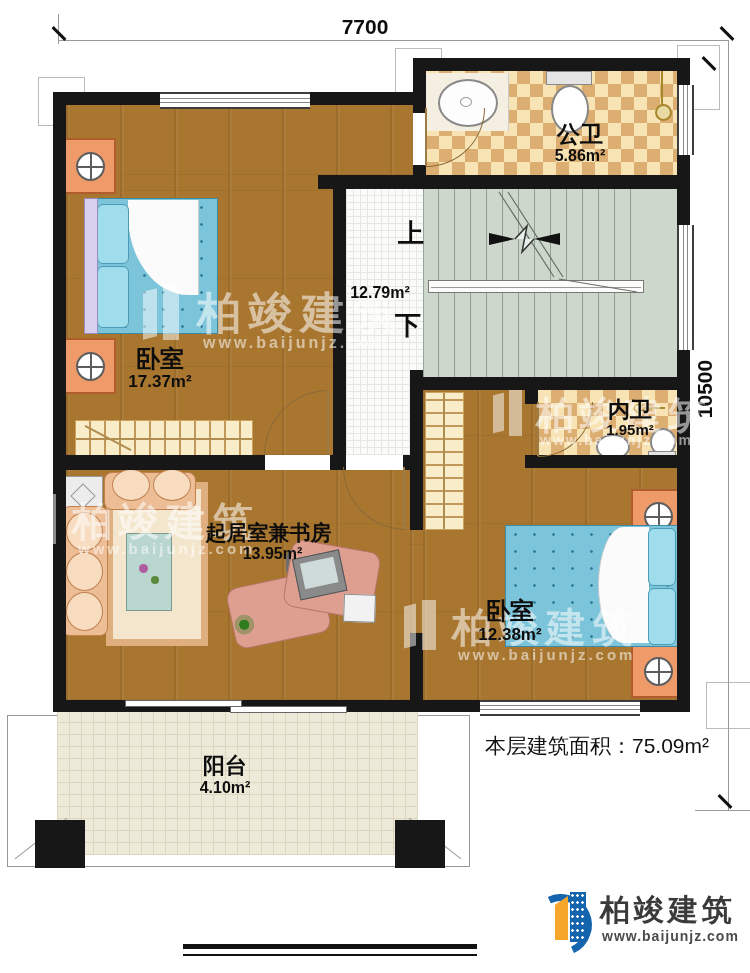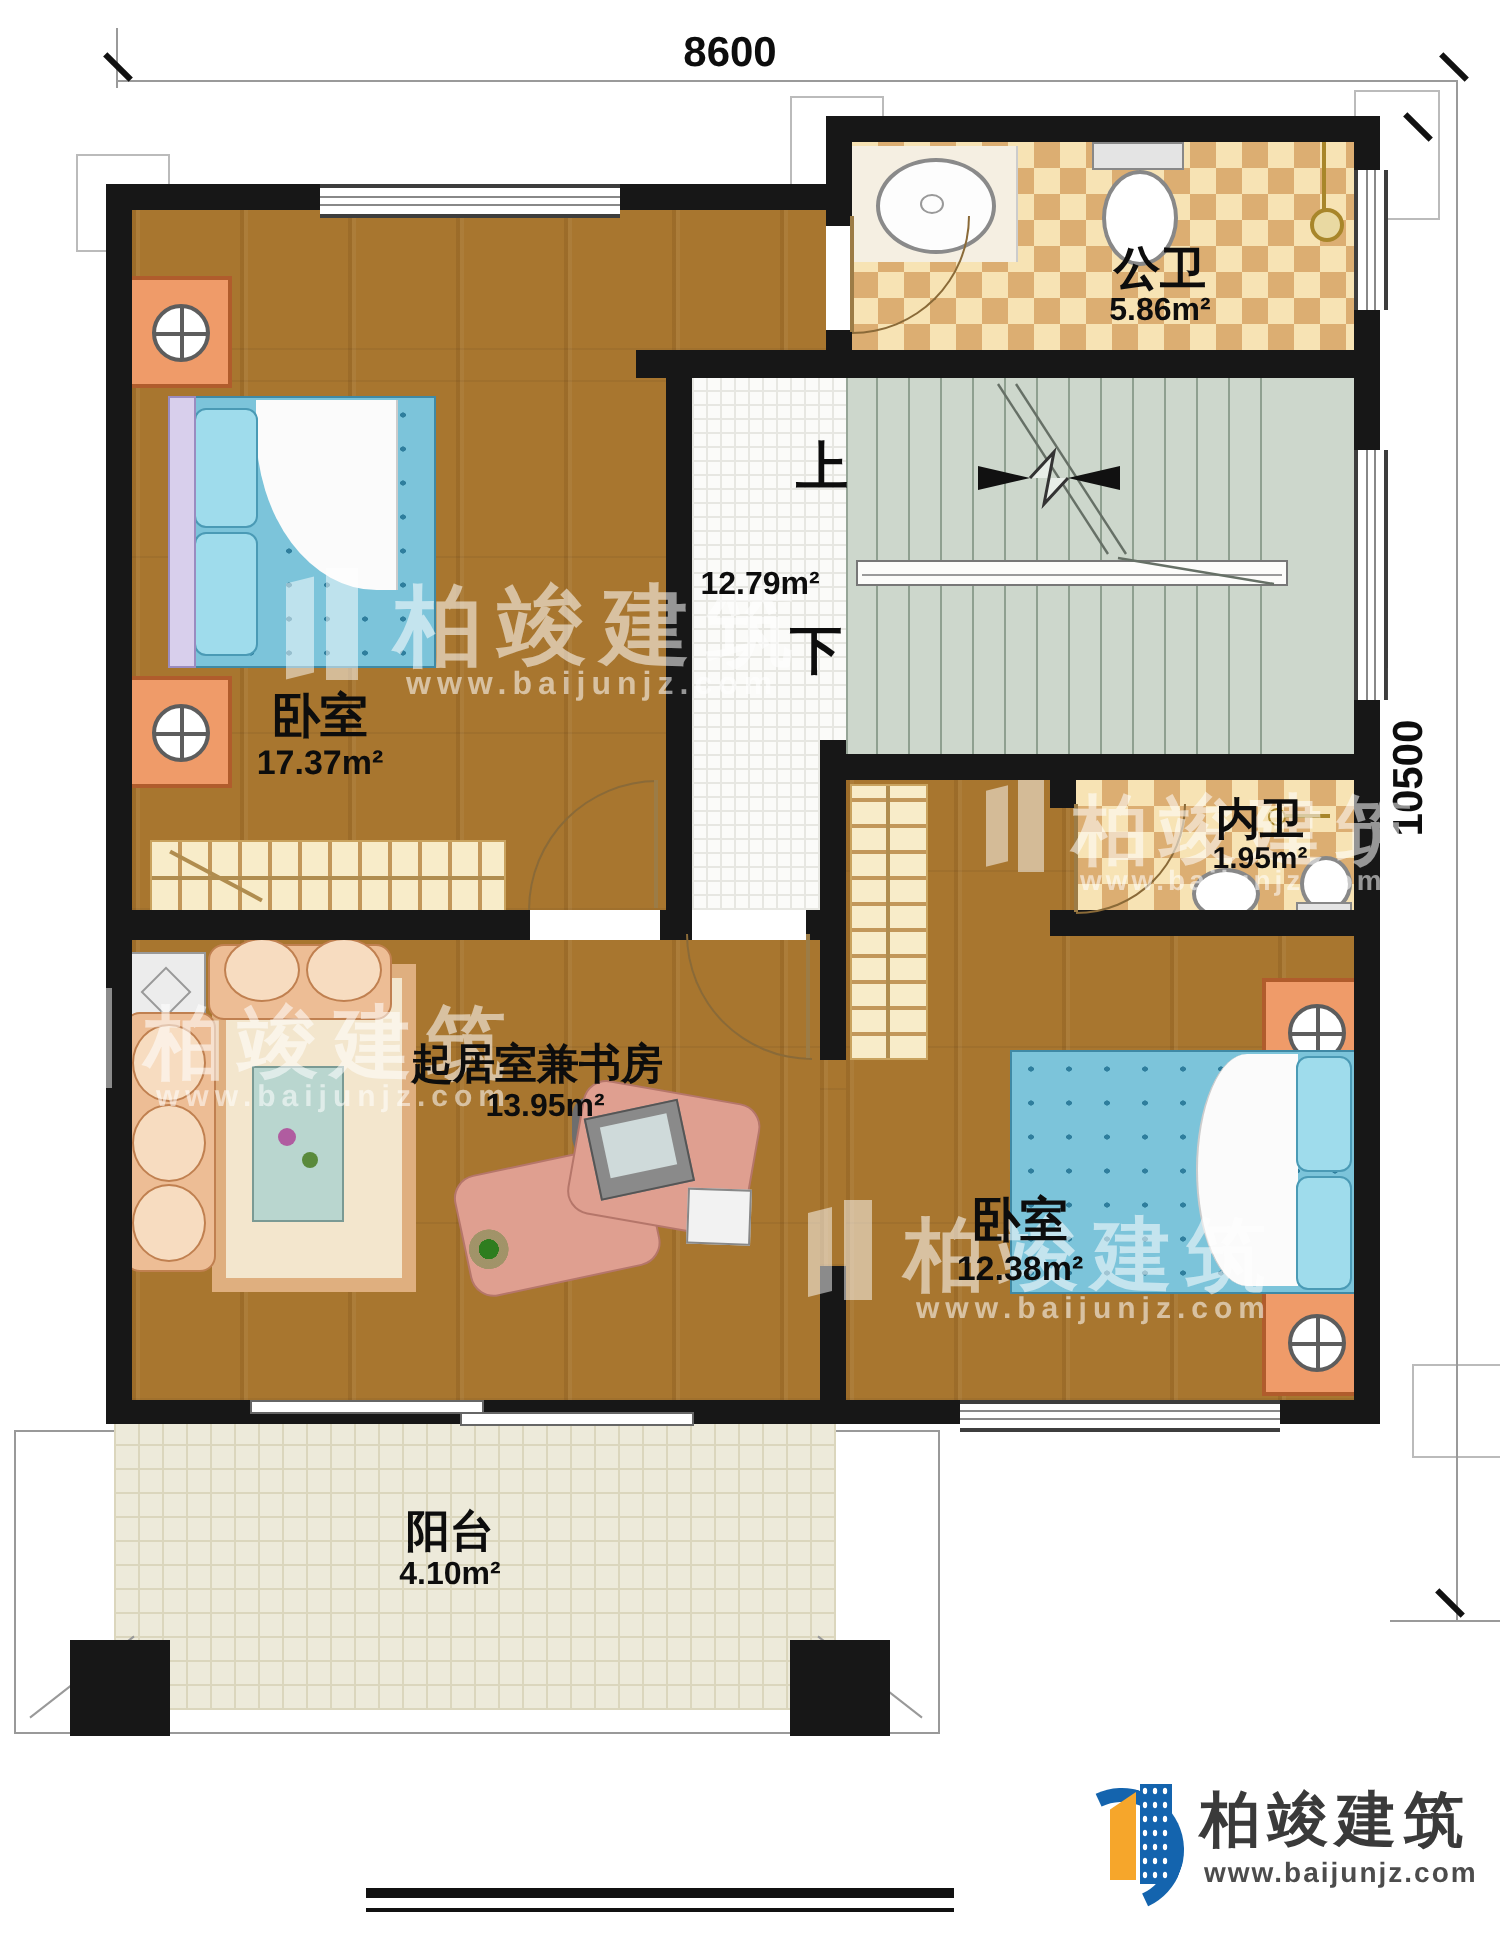--- a/index.html
+++ b/index.html
@@ -198,21 +198,21 @@
   <div class="leaf" style="left:537px;top:402px;width:2px;height:54px;"></div>
 
   <div class="dimline" style="left:58px;top:40px;width:670px;height:1px;"></div>
   <div class="dimline" style="left:58px;top:14px;width:1px;height:30px;"></div>
   <div class="dimline" style="left:728px;top:40px;width:1px;height:770px;"></div>
   <div class="dimline" style="left:695px;top:810px;width:55px;height:1px;"></div>
   <div class="tick" style="left:50px;top:32px;"></div>
   <div class="tick" style="left:718px;top:32px;"></div>
   <div class="tick" style="left:700px;top:62px;"></div>
   <div class="tick" style="left:716px;top:800px;"></div>
-  <div class="lb" style="left:320px;top:16px;width:90px;font-size:21px;background:#fff;">8600</div>
+  <div class="lb" style="left:320px;top:16px;width:90px;font-size:21px;background:#fff;">7700</div>
   <div class="lb" style="left:650px;top:378px;width:110px;font-size:21px;background:#fff;transform:rotate(-90deg);">10500</div>
 
   <div class="wm" style="left:135px;top:284px;">
     <div class="wm-bar" style="left:8px;top:6px;width:14px;height:48px;transform:skewY(-14deg);"></div>
     <div class="wm-bar" style="left:28px;top:0;width:16px;height:56px;"></div>
     <div class="abs" style="left:62px;top:0;font-size:44px;letter-spacing:8px;">柏竣建筑</div>
     <div class="abs" style="left:68px;top:50px;font-size:16px;letter-spacing:3px;">www.baijunjz.com</div>
   </div>
   <div class="wm" style="left:18px;top:494px;">
     <div class="wm-bar" style="left:6px;top:5px;width:12px;height:42px;transform:skewY(-14deg);"></div>
@@ -242,20 +242,23 @@
   <div class="lb" style="left:392px;top:312px;width:32px;font-size:26px;">下</div>
   <div class="lb" style="left:590px;top:398px;width:80px;font-size:22px;">内卫</div>
   <div class="lb" style="left:585px;top:422px;width:90px;font-size:15px;">1.95m²</div>
   <div class="lb" style="left:460px;top:598px;width:100px;font-size:24px;">卧室</div>
   <div class="lb" style="left:460px;top:626px;width:100px;font-size:17px;">12.38m²</div>
   <div class="lb" style="left:196px;top:522px;width:145px;font-size:21px;">起居室兼书房</div>
   <div class="lb" style="left:200px;top:546px;width:145px;font-size:16px;">13.95m²</div>
   <div class="lb" style="left:180px;top:754px;width:90px;font-size:22px;">阳台</div>
   <div class="lb" style="left:180px;top:780px;width:90px;font-size:16px;">4.10m²</div>
 
+  <div class="abs" style="left:485px;top:732px;font-size:21px;color:#111;white-space:nowrap;">
+    <span>本层建筑面积：</span><span>75.09m²</span>
+  </div>
 
   <div class="abs" style="left:183px;top:944px;width:294px;height:5px;background:#111;"></div>
   <div class="abs" style="left:183px;top:954px;width:294px;height:2px;background:#111;"></div>
   <div class="abs" style="left:528px;top:886px;width:215px;height:75px;">
     <div class="abs" style="left:2px;top:8px;width:48px;height:48px;border:7px solid #1464ae;border-radius:50%;border-top-color:transparent;border-right-color:transparent;transform:rotate(200deg);"></div>
     <div class="abs" style="left:27px;top:10px;width:13px;height:44px;background:#f6a62b;clip-path:polygon(0 20%,100% 0,100% 100%,0 100%);"></div>
     <div class="abs" style="left:42px;top:6px;width:16px;height:50px;background:#1464ae;background-image:radial-gradient(#fff 1px,transparent 1.3px);background-size:5px 7px;"></div>
     <div class="abs" style="left:72px;top:4px;font-size:30px;font-weight:700;color:#3a3a3a;letter-spacing:4px;white-space:nowrap;">柏竣建筑</div>
     <div class="abs" style="left:74px;top:42px;font-size:14px;font-weight:700;color:#4c4c4c;letter-spacing:1px;white-space:nowrap;">www.baijunjz.com</div>
   </div>

